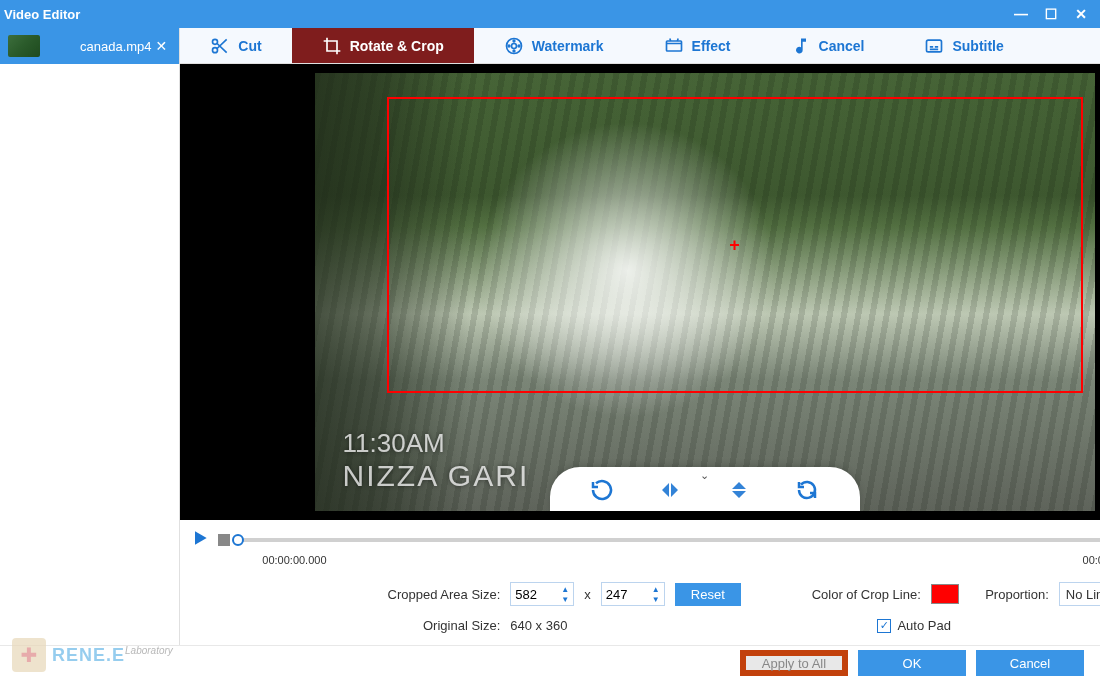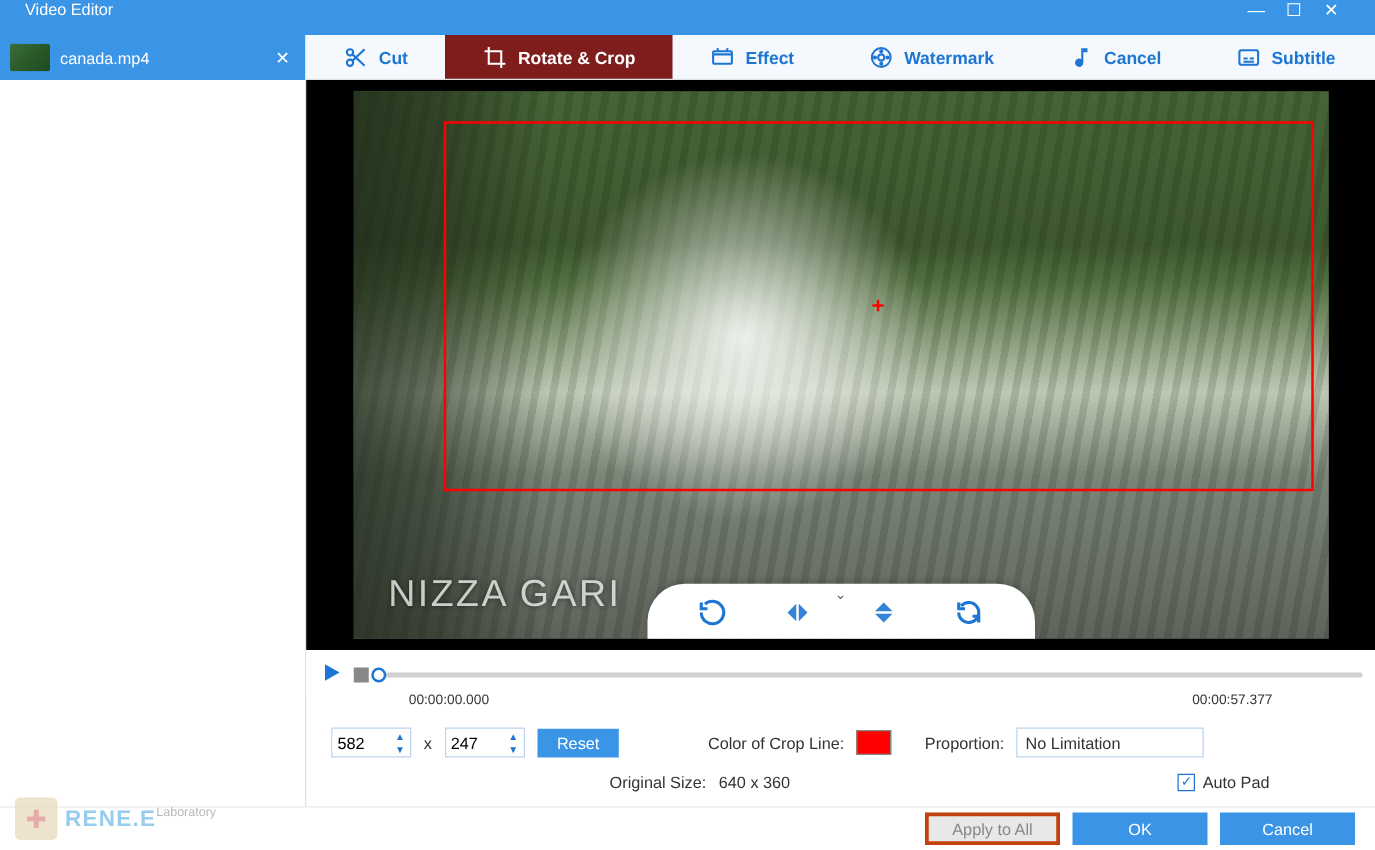--- a/index.html
+++ b/index.html
@@ -1,35 +1,35 @@
 <!DOCTYPE html>
 <html><head>
 <meta charset="utf-8">
 <style>
   * { box-sizing: border-box; margin: 0; padding: 0; font-family: "Segoe UI", Arial, sans-serif; }
   html, body { width: 1100px; height: 680px; overflow: hidden; background: #fff; }
 
   
   .titlebar {
     height: 28px; background: #3a95e6; color: #fff; display: flex;
-    padding: 0 20px; font-size: 13px;
+    align-items: center; padding: 0 4px; font-size: 13px; font-weight: bold;
   }
   .titlebar .title { flex: 1; }
   .titlebar .win-btn { width: 30px; text-align: center; cursor: pointer; font-size: 14px; }
 
   
   .main { display: flex; height: 617px; }
   .sidebar { width: 245px; background: #fff; border-right: 1px solid #e0e0e0; }
   .file-tab {
     display: flex; align-items: center; height: 36px; background: #3a95e6;
     color: #fff; font-size: 13px; padding: 0 8px;
   }
   .file-thumb { width: 32px; height: 22px; background: #2a5a2a; margin-right: 8px; border-radius: 2px;
     background-image: linear-gradient(135deg,#3c6e3c 0%,#2a5a2a 50%,#1e4a1e 100%); }
-  .file-name { flex: 1; }
+  .file-name { flex: 1; margin-left: 32px; }
   .file-close { cursor: pointer; font-size: 14px; padding: 0 4px; }
 
   .content { flex: 1; display: flex; flex-direction: column; }
 
   
   .toolbar { height: 36px; display: flex; background: #f5f9fe; border-bottom: 1px solid #e0e0e0;}
   .tool-btn {
     display: flex; align-items: center; padding: 0 30px; color: #1d76d3;
     font-size: 14px; font-weight: 600; cursor: pointer; gap: 8px;
   }
@@ -95,28 +95,28 @@
   .btn { background:#3a95e6;color:#fff;border:none;padding:4px 16px;font-size:13px;cursor:pointer;}
   .color-swatch { width:28px;height:20px;background:#ff0000;border:1px solid #888;cursor:pointer;}
   .select { width:150px;height:24px;border:1px solid #bcd4ee;display:flex;align-items:center;padding:0 6px;cursor:pointer;}
   .chk { display:flex;align-items:center;gap:6px;}
   .chk-box{width:14px;height:14px;border:1px solid #1d76d3;display:flex;align-items:center;justify-content:center;color:#1d76d3;font-size:11px;}
 
   
   .footer { height: 35px; display:flex; align-items:center; padding:0 16px; gap:10px; border-top:1px solid #e8e8e8;}
   .footer .spacer{flex:1;}
   .foot-btn { width:108px; height:26px; font-size:13px; cursor:pointer; display:flex;align-items:center;justify-content:center;}
-  .foot-btn.apply { background:#e8e8e8;color:#888;border:3px solid #c2410c;}
+  .foot-btn.apply { background:#e8e8e8;color:#888;border:6px solid #c2410c;}
   .foot-btn.primary { background:#3a95e6;color:#fff;}
 
   .logo { position:absolute; left:12px; bottom:8px; display:flex;align-items:center;gap:6px; opacity:0.7;}
   .logo-badge{width:34px;height:34px;background:#e8d8b8;border-radius:4px;display:flex;align-items:center;justify-content:center;color:#d88;font-size:20px;}
   .logo-text{display:flex;line-height:1;}
   .logo-text .l1{color:#6bb8e8;font-weight:bold;font-size:18px;letter-spacing:1px;}
-  .logo-text .l2{color:#999;font-size:10px;}
+  .logo-text .l2{color:#999;font-size:10px;font-style:italic;}
 </style>
 </head>
 <body>
 
 <div class="titlebar">
   <span class="title">Video Editor</span>
   <span class="win-btn">—</span>
   <span class="win-btn">☐</span>
   <span class="win-btn">✕</span>
 </div>
@@ -148,41 +148,41 @@
         <span class="tool-icon">
           <svg viewBox="0 0 24 24" width="20" height="20" fill="none" stroke="currentColor" stroke-width="2">
               <path d="M6 2v16h16M2 6h16v16"></path>
             </svg>
         </span>
         <span>Rotate &amp; Crop</span>
       </div>
       <div class="tool-btn">
         <span class="tool-icon">
           <svg viewBox="0 0 24 24" width="20" height="20" fill="none" stroke="currentColor" stroke-width="2">
-              <rect x="3" y="6" width="18" height="12" rx="1"></rect>
-              <path d="M3 9h18M7 3l1 3M17 3l-1 3"></path>
-            </svg>
-        </span>
-        <span>Effect</span>
-      </div>
-      <div class="tool-btn">
-        <span class="tool-icon">
-          <svg viewBox="0 0 24 24" width="20" height="20" fill="none" stroke="currentColor" stroke-width="2">
               <circle cx="12" cy="12" r="9"></circle>
               <circle cx="12" cy="12" r="3"></circle>
               <circle cx="12" cy="6" r="1" fill="currentColor"></circle>
               <circle cx="12" cy="18" r="1" fill="currentColor"></circle>
               <circle cx="6" cy="12" r="1" fill="currentColor"></circle>
               <circle cx="18" cy="12" r="1" fill="currentColor"></circle>
             </svg>
         </span>
         <span>Watermark</span>
       </div>
       <div class="tool-btn">
         <span class="tool-icon">
+          <svg viewBox="0 0 24 24" width="20" height="20" fill="none" stroke="currentColor" stroke-width="2">
+              <rect x="3" y="6" width="18" height="12" rx="1"></rect>
+              <path d="M3 9h18M7 3l1 3M17 3l-1 3"></path>
+            </svg>
+        </span>
+        <span>Effect</span>
+      </div>
+      <div class="tool-btn">
+        <span class="tool-icon">
           <svg viewBox="0 0 24 24" width="20" height="20" fill="currentColor">
               <path d="M12 3v10.55A4 4 0 1 0 14 17V7h4V3z"></path>
             </svg>
         </span>
         <span>Cancel</span>
       </div>
       <div class="tool-btn">
         <span class="tool-icon">
           <svg viewBox="0 0 24 24" width="20" height="20" fill="none" stroke="currentColor" stroke-width="2">
               <rect x="3" y="5" width="18" height="14" rx="2"></rect>
@@ -192,20 +192,21 @@
         <span>Subtitle</span>
       </div>
     </div>
 
     <div class="preview-area">
       <div class="video-frame">
         <div class="crop-rect">
           <span class="crop-center">+</span>
         </div>
         <div class="overlay-text">
+          <div class="t1">11:30AM</div>
           <div class="t2">NIZZA GARI</div>
         </div>
         <div class="flip-panel">
           <span class="flip-caret">⌄</span>
           <span class="flip-btn">
             <svg viewBox="0 0 24 24" width="24" height="24" fill="none" stroke="currentColor" stroke-width="2.5">
                 <path d="M3 12a9 9 0 1 0 3-6.7"></path>
                 <path d="M3 4v5h5"></path>
               </svg>
           </span>
@@ -241,20 +242,21 @@
       </div>
 
     </div>
     <div class="time-row">
       <span>00:00:00.000</span>
       <span>00:00:57.377</span>
     </div>
 
     <div class="settings">
       <div class="row">
+        <span class="lbl" style="width:300px">Cropped Area Size:</span>
         <div class="num-input">
           <input value="582" style="">
           <div class="spinners">
               <div class="spin">▲</div>
               <div class="spin">▼</div>
             </div>
         </div>
         <span>x</span>
         <div class="num-input">
           <input value="247" style="">

